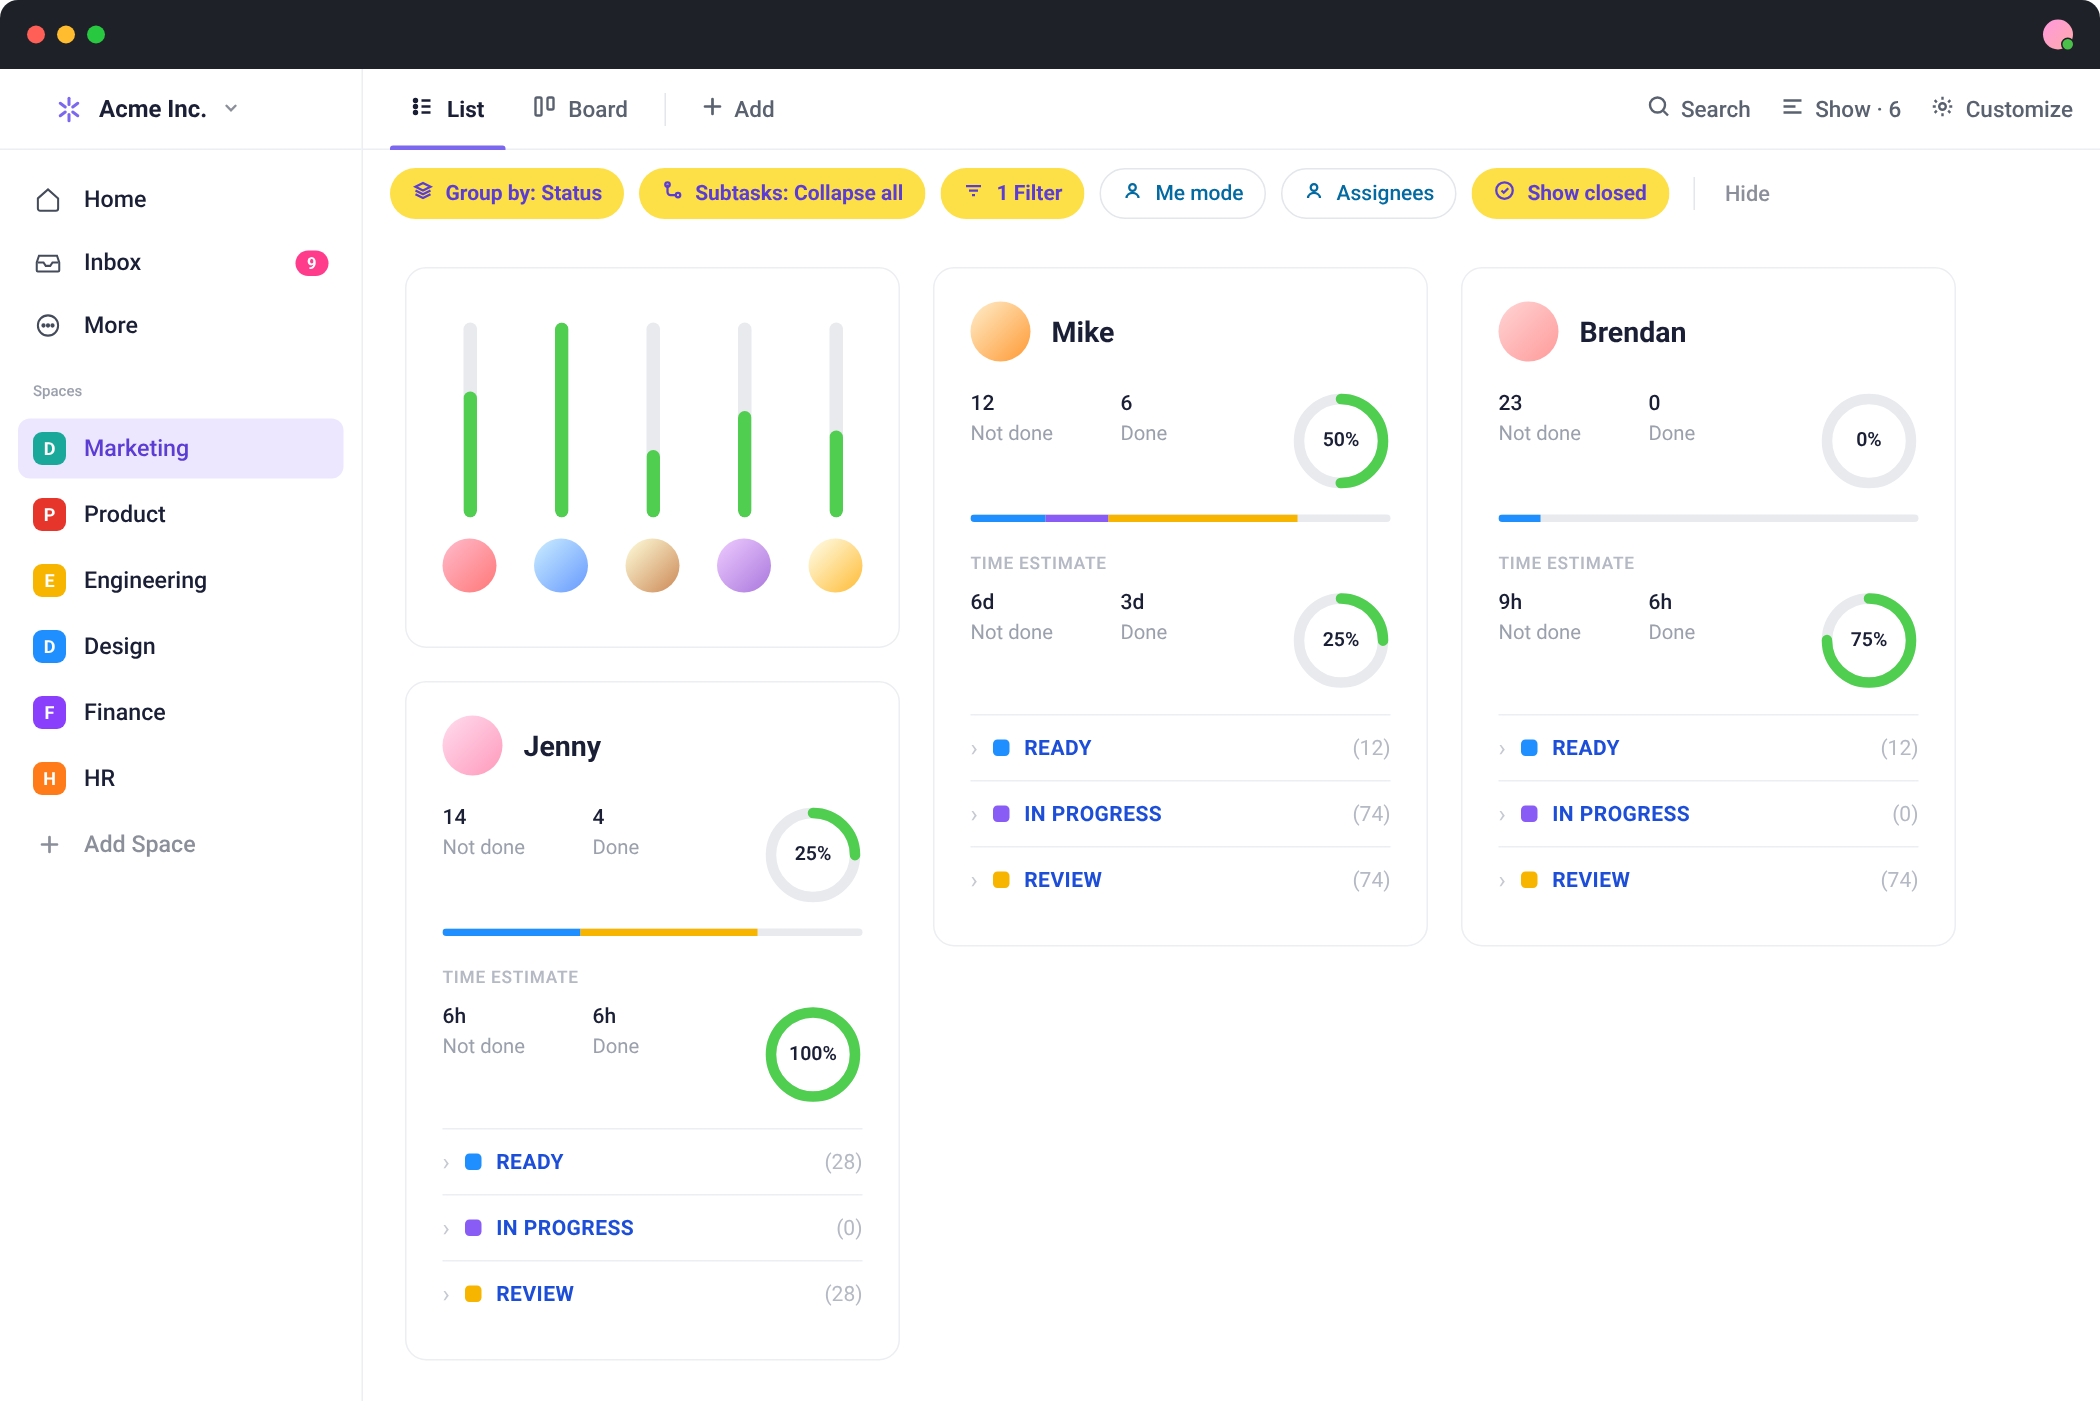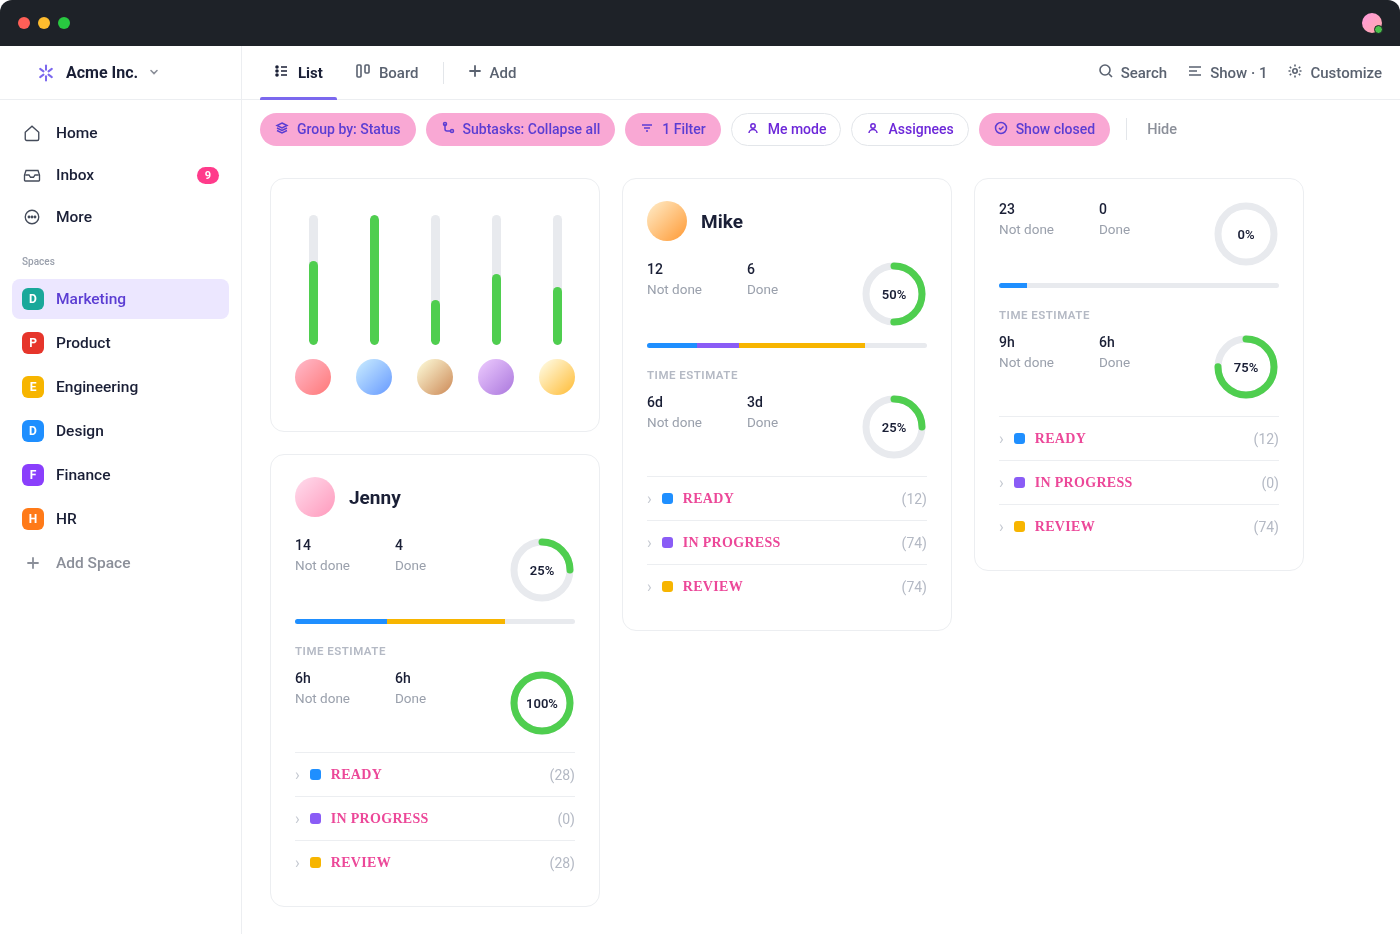--- a/index.html
+++ b/index.html
@@ -37,22 +37,22 @@
 .topbar { height:54px; border-bottom:1px solid #eceef1; display:flex; align-items:center; padding:0 18px; gap:4px; }
 .viewtab { display:flex; align-items:center; gap:8px; padding:0 14px; height:54px; color:#5a6270; font-size:15px; cursor:pointer; position:relative; font-weight:500; }
 .viewtab.active { color:#1a1f36; font-weight:700; }
 .viewtab.active::after { content:''; position:absolute; bottom:0; left:0; right:0; height:3px; background:#7b68ee; border-radius:2px 2px 0 0; }
 .divider-v { width:1px; height:22px; background:#e3e6ea; margin:0 6px; }
 .topbar-right { margin-left:auto; display:flex; align-items:center; gap:20px; color:#5a6270; font-size:15px; }
 .topbar-right .tbr { display:flex; align-items:center; gap:7px; cursor:pointer; font-weight:500; }
 
 .filterbar { height:58px; display:flex; align-items:center; padding:0 18px; gap:10px; }
 .pill { display:flex; align-items:center; gap:8px; padding:7px 14px; border-radius:18px; font-size:14px; font-weight:500; cursor:pointer; border:1px solid transparent; }
-.pill.purple { background:#f9a8d4; color:#5b3dd3; }
-.pill.outline { background:#fff; border-color:#e3e6ea; color:#6d28d9; }
+.pill.purple { background:#fde047; color:#5b3dd3;font-weight:bold; }
+.pill.outline { background:#fff; border-color:#e3e6ea; color:#0369a1; }
 .hide-btn { margin-left:4px; color:#8b8f99; font-size:14.5px; cursor:pointer; font-weight:500; }
 
 .content { flex:1; overflow:auto; padding: 20px 28px; }
 .grid { display:grid; grid-template-columns: repeat(3, 330px); gap:22px; align-items:start; }
 .card { background:#fff; border:1px solid #eceef1; border-radius:14px; padding:22px 24px; }
 .card-title { font-size:19px; font-weight:700; color:#1a1f36; margin-bottom:18px; }
 
 .workload-bars { display:flex; justify-content:space-between; padding:14px 0 14px; }
 .wbar-col { display:flex; flex-direction:column; align-items:center; gap:14px; }
 .wbar-track { width:9px; height:130px; background:#e8eaee; border-radius:5px; position:relative; overflow:hidden; }
@@ -74,21 +74,21 @@
 
 .progress-bar { height:5px; border-radius:3px; background:#e8eaee; display:flex; overflow:hidden; margin-bottom:20px; }
 .progress-seg { height:100%; }
 
 .section-label { font-size:11.5px; letter-spacing:0.5px; color:#b4b9c4; font-weight:600; margin-bottom:12px; }
 
 .status-rows { display:flex; flex-direction:column; }
 .status-row { display:flex; align-items:center; gap:10px; padding:12px 0; border-top:1px solid #eceef1; cursor:pointer; }
 .chev-r { color:#c5c9d1; }
 .status-dot { width:11px; height:11px; border-radius:3px; }
-.status-name { font-size:14px; font-weight:700; color:#ec4899; letter-spacing:0.3px;font-family:Liberation Serif, serif; }
+.status-name { font-size:14px; font-weight:700; color:#1d4ed8; letter-spacing:0.3px; }
 .status-count { margin-left:auto; color:#b4b9c4; font-size:14px; }
 .av1 { background: linear-gradient(135deg,#fbc,#f77); }
 .av2 { background: linear-gradient(135deg,#cef,#69f); }
 .av3 { background: linear-gradient(135deg,#ffd,#c85); }
 .av4 { background: linear-gradient(135deg,#ecf,#a7d); }
 .av5 { background: linear-gradient(135deg,#ffe,#fb3); }
 .av-m { background: linear-gradient(135deg,#fec,#f93); }
 .av-b { background: linear-gradient(135deg,#ffd4d4,#ff9a9a); }
 .av-j { background: linear-gradient(135deg,#fde,#f9b); }
 </style>
@@ -227,21 +227,21 @@
             <span><svg width="16" height="16" viewBox="0 0 16 16" fill="none" stroke="currentColor" stroke-width="1.6">
                   <circle cx="7" cy="7" r="5"></circle>
                   <path d="M11 11l3 3"></path>
                 </svg></span>
             <span>Search</span>
           </div>
           <div class="tbr">
             <span><svg width="16" height="16" viewBox="0 0 16 16" fill="none" stroke="currentColor" stroke-width="1.6">
                   <path d="M2 4h12M2 8h8M2 12h12"></path>
                 </svg></span>
-            <span>Show · 1</span>
+            <span>Show · 6</span>
           </div>
           <div class="tbr">
             <span><svg width="16" height="16" viewBox="0 0 16 16" fill="none" stroke="currentColor" stroke-width="1.6">
                   <circle cx="8" cy="8" r="2.2"></circle>
                   <path d="M8 1.5v2M8 12.5v2M2.8 3.8l1.4 1.4M11.8 10.8l1.4 1.4M1.5 8h2M12.5 8h2M2.8 12.2l1.4-1.4M11.8 5.2l1.4-1.4"></path>
                 </svg></span>
             <span>Customize</span>
           </div>
         </div>
       </div>
@@ -470,20 +470,24 @@
               <div class="status-row">
                 <span class="chev-r">›</span>
                 <span class="status-dot" style="background:#f7b500"></span>
                 <span class="status-name">REVIEW</span>
                 <span class="status-count">(74)</span>
               </div>
             </div>
           </div>
 
           <div class="card person-card">
+            <div class="header">
+              <div class="person-avatar av-b"></div>
+              <div class="person-name">Brendan</div>
+            </div>
             <div class="stats-row">
               <div class="stat">
                 <div class="stat-val">23</div>
                 <div class="stat-label">Not done</div>
               </div>
               <div class="stat">
                 <div class="stat-val">0</div>
                 <div class="stat-label">Done</div>
               </div>
               <div class="donut-wrap">

